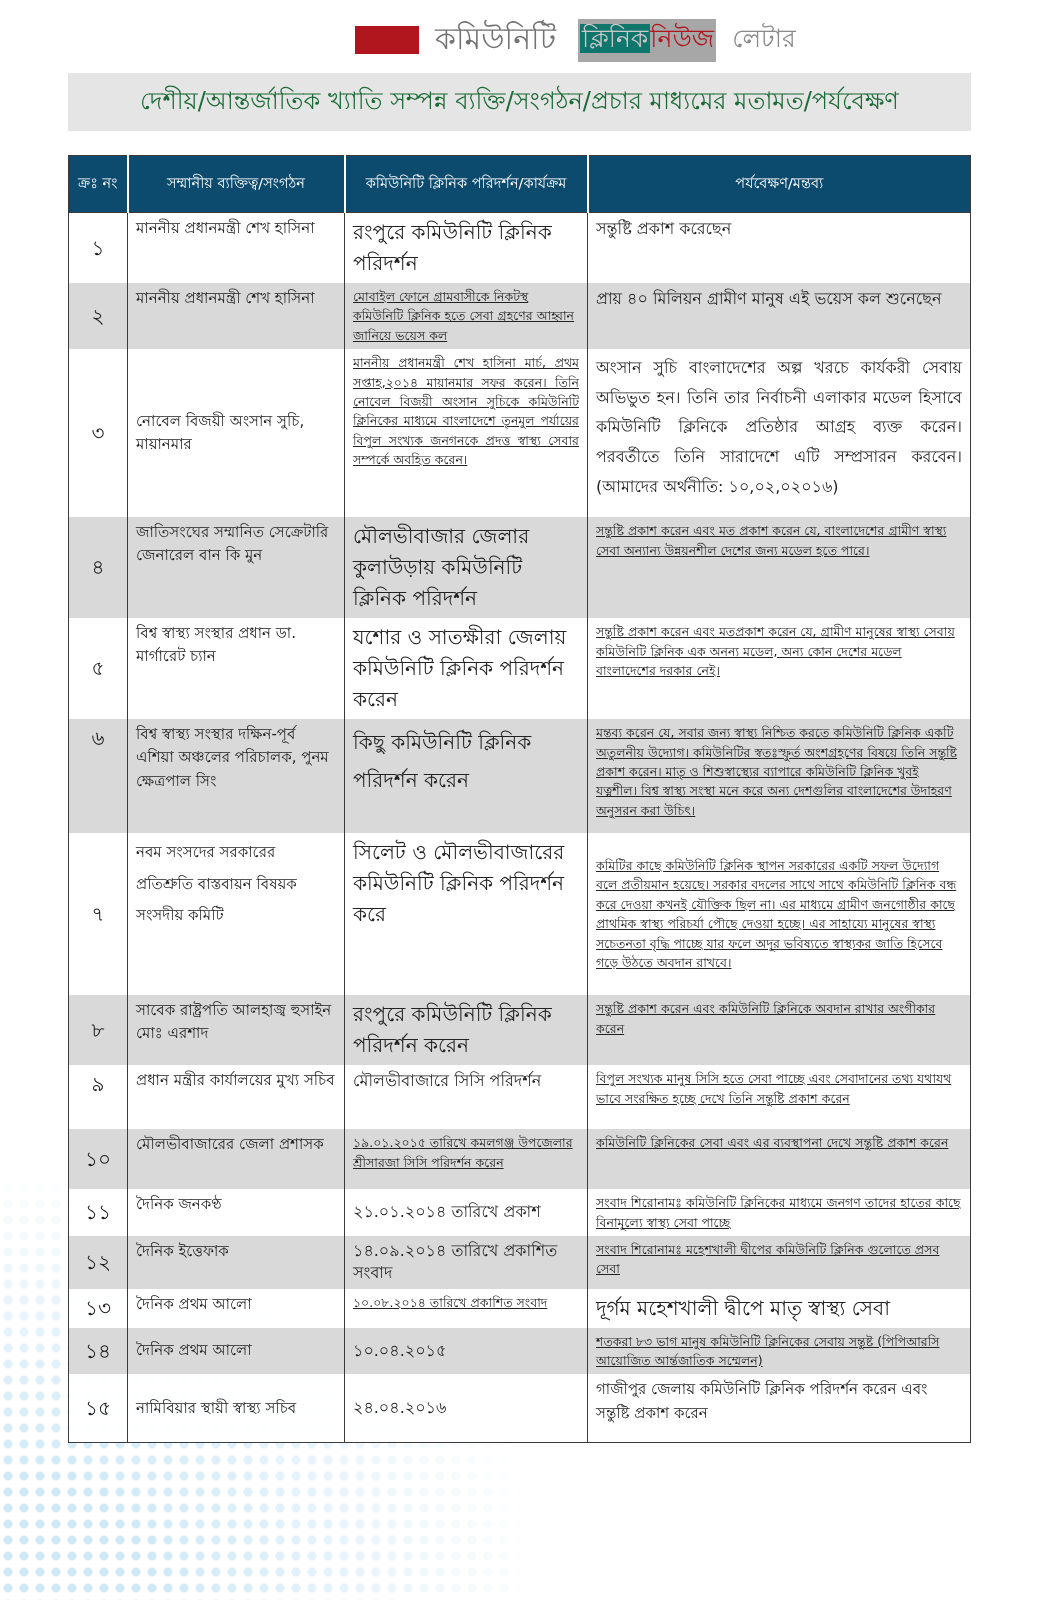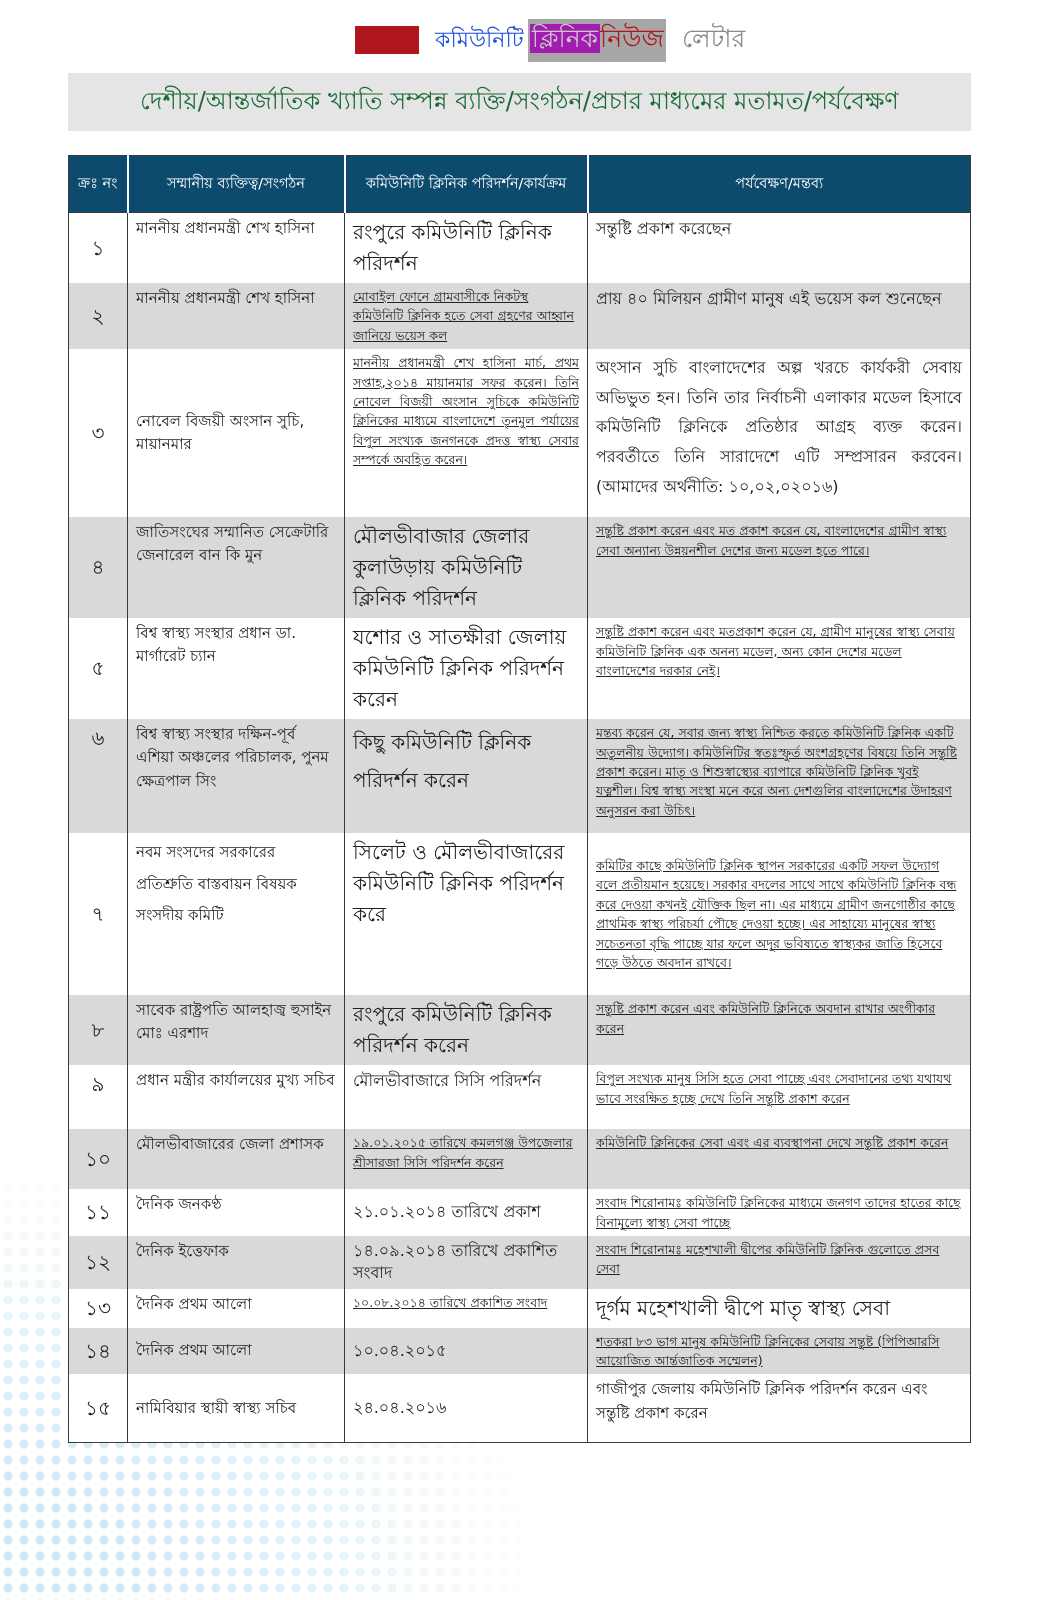--- a/index.html
+++ b/index.html
@@ -12,23 +12,23 @@
   .dots {
     position:absolute; left:0; bottom:0; width:520px; height:420px;
     background-image: radial-gradient(circle, rgba(150,205,235,0.45) 4px, transparent 5px);
     background-size:16px 16px;
     -webkit-mask-image: radial-gradient(ellipse at 0% 100%, #000 20%, transparent 75%);
     mask-image: radial-gradient(ellipse at 0% 100%, #000 20%, transparent 75%);
     z-index:0;
   }
   .masthead { position:absolute; top:24px; left:355px; height:32px; display:flex; align-items:center; z-index:1; }
   .mast-block { width:64px; height:28px; background:#b0161e; margin-right:16px; }
-  .mast-w1 { font-size:22px; color:#1d4ed8; margin-right:4px; }
+  .mast-w1 { font-size:30px; color:#737373; margin-right:22px; }
   .mast-w2 { font-size:25px; color:#b0161e; background:#a7a7a7; padding:0 2px; }
-  .mast-w2 .hl { background:#a21caf; color:#c9c9c9; padding:0 2px; }
+  .mast-w2 .hl { background:#0f766e; color:#c9c9c9; padding:0 2px; }
   .mast-w3 { font-size:25px; color:#8a8a8a; margin-left:16px; }
 
   .banner {
     position:absolute; top:73px; left:68px; width:903px; height:58px;
     background:#e5e5e5; display:flex; align-items:center; justify-content:center; z-index:1;
   }
   .banner span { font-size:24px; color:#1c6b37; }
 
   table.main {
     position:absolute; top:155px; left:68px; width:903px;

